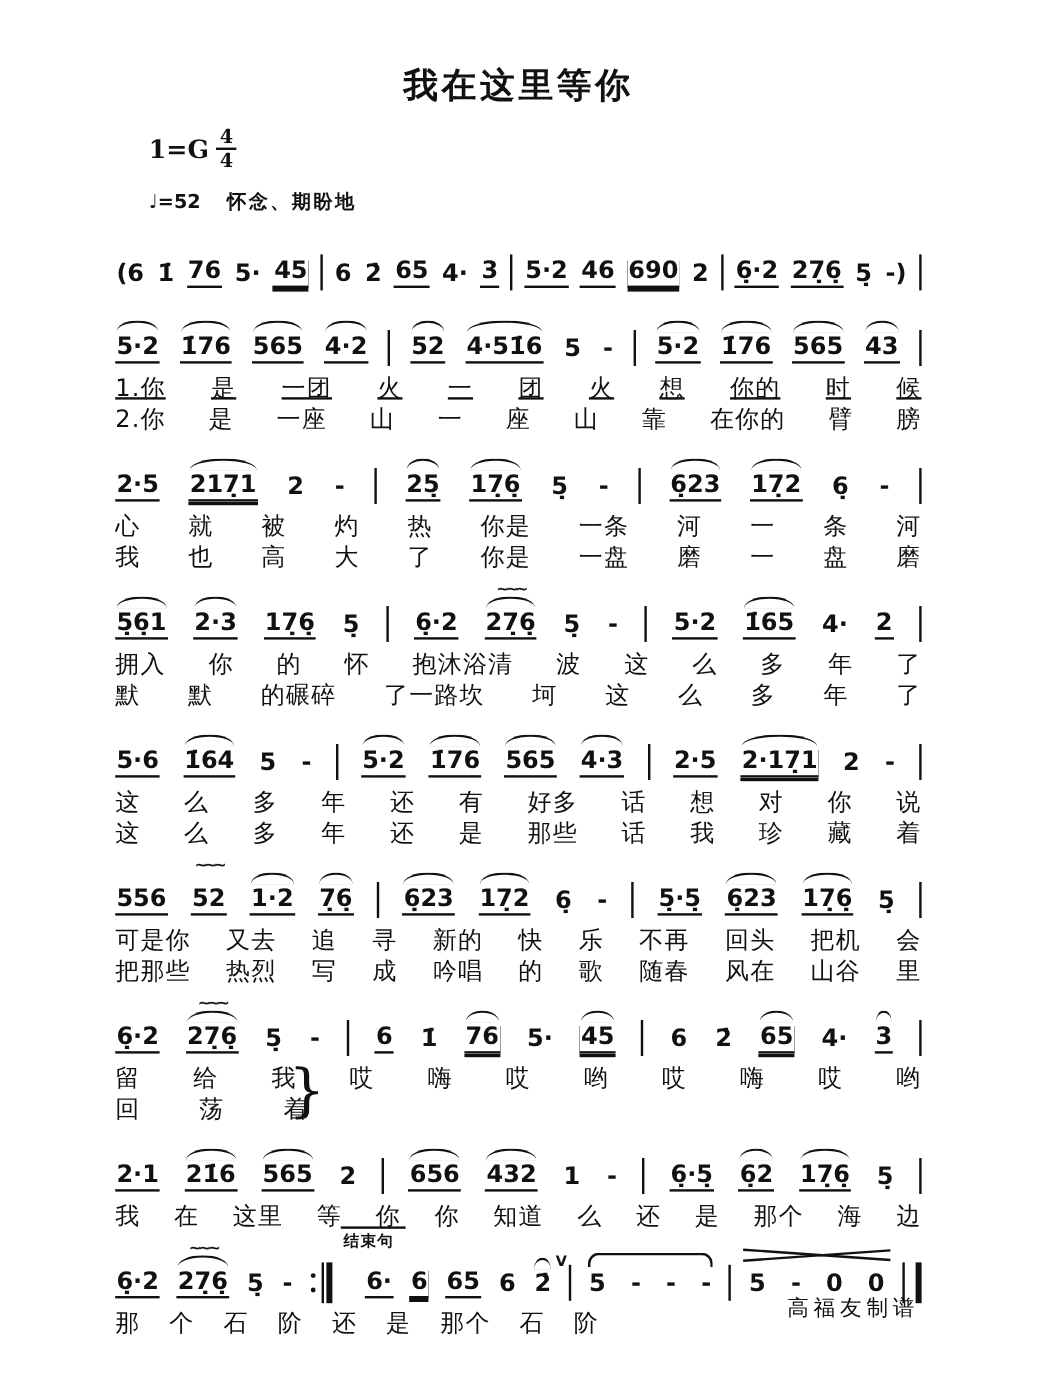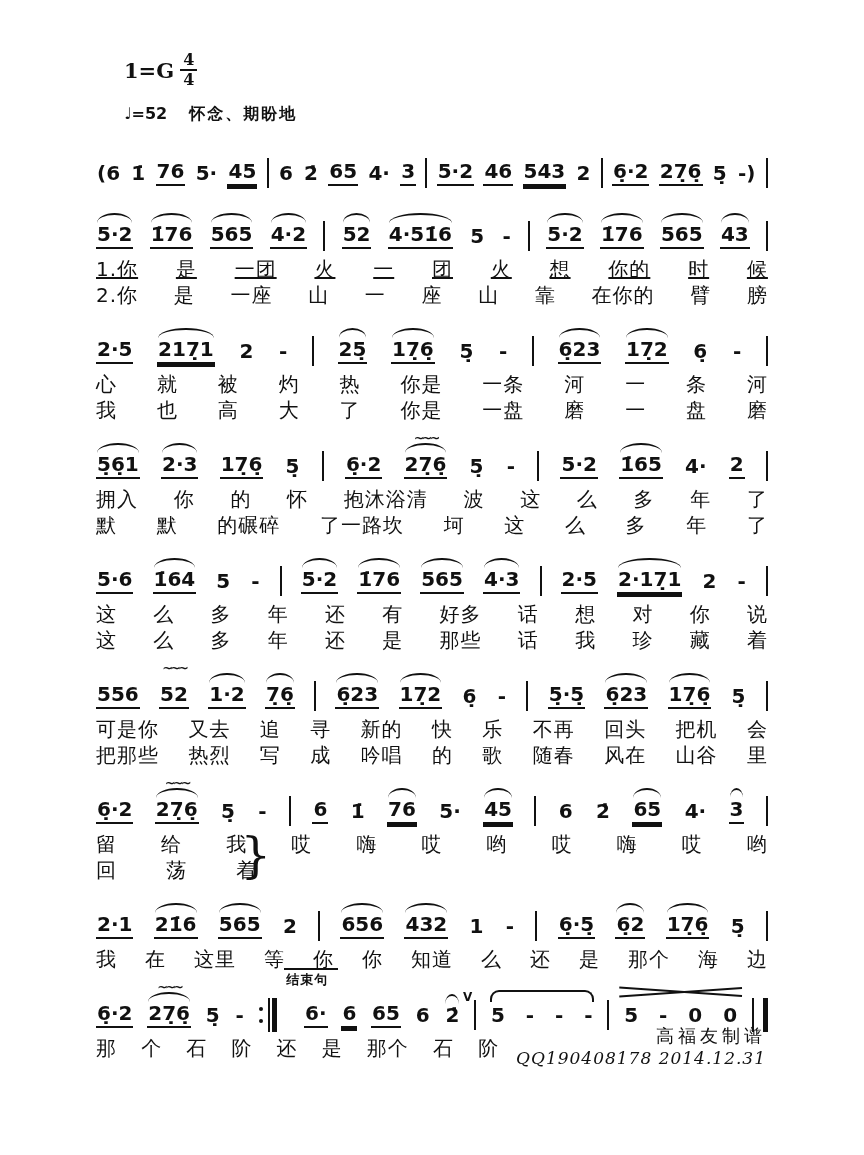--- a/index.html
+++ b/index.html
@@ -59,20 +59,21 @@
     font-family:"DejaVu Serif",serif;}
   
   .sheet-footer{text-align:right;margin-top:-46px;padding-right:2px;position:relative;z-index:2;}
   .sheet-footer .arranger{font-size:18px;letter-spacing:4px;}
   .sheet-footer .qqdate{font-size:17px;font-style:italic;font-family:"DejaVu Serif",serif;letter-spacing:1px;}
 </style>
 </head>
 <body>
 
 <div class="page">
+  <h1 class="title">我在这里等你</h1>
 
   <div class="head-row">
     <div class="left-meta">
       <div class="key-line">
         <span>1=G</span>
         <span class="frac">
           <span class="num">4</span>
           <span class="den">4</span>
         </span>
       </div>
@@ -93,21 +94,21 @@
           <span class="tok u2">45</span>
           <span class="barline"></span>
           <span class="tok">6</span>
           <span class="tok">2̇</span>
           <span class="tok u1">65</span>
           <span class="tok">4·</span>
           <span class="tok u1">3</span>
           <span class="barline"></span>
           <span class="tok u1">5·2</span>
           <span class="tok u1">46</span>
-          <span class="tok u2">543</span>
+          <span class="tok u2">690</span>
           <span class="tok">2</span>
           <span class="barline"></span>
           <span class="tok u1">6̣·2</span>
           <span class="tok u1">27̣6̣</span>
           <span class="tok">5̣</span>
           <span class="tok">-)</span>
           <span class="barline"></span>
         </div>
       </div>
       <div class="system">
@@ -440,15 +441,14 @@
           <span>是</span>
           <span>那个</span>
           <span>石</span>
           <span>阶</span>
         </div>
       </div>
     </div>
 
   <div class="sheet-footer">
     <div class="arranger">高福友制谱</div>
-    <div class="qqdate">QQ190408178  2014.12.31</div>
   </div>
 </div>
 
 </body></html>

